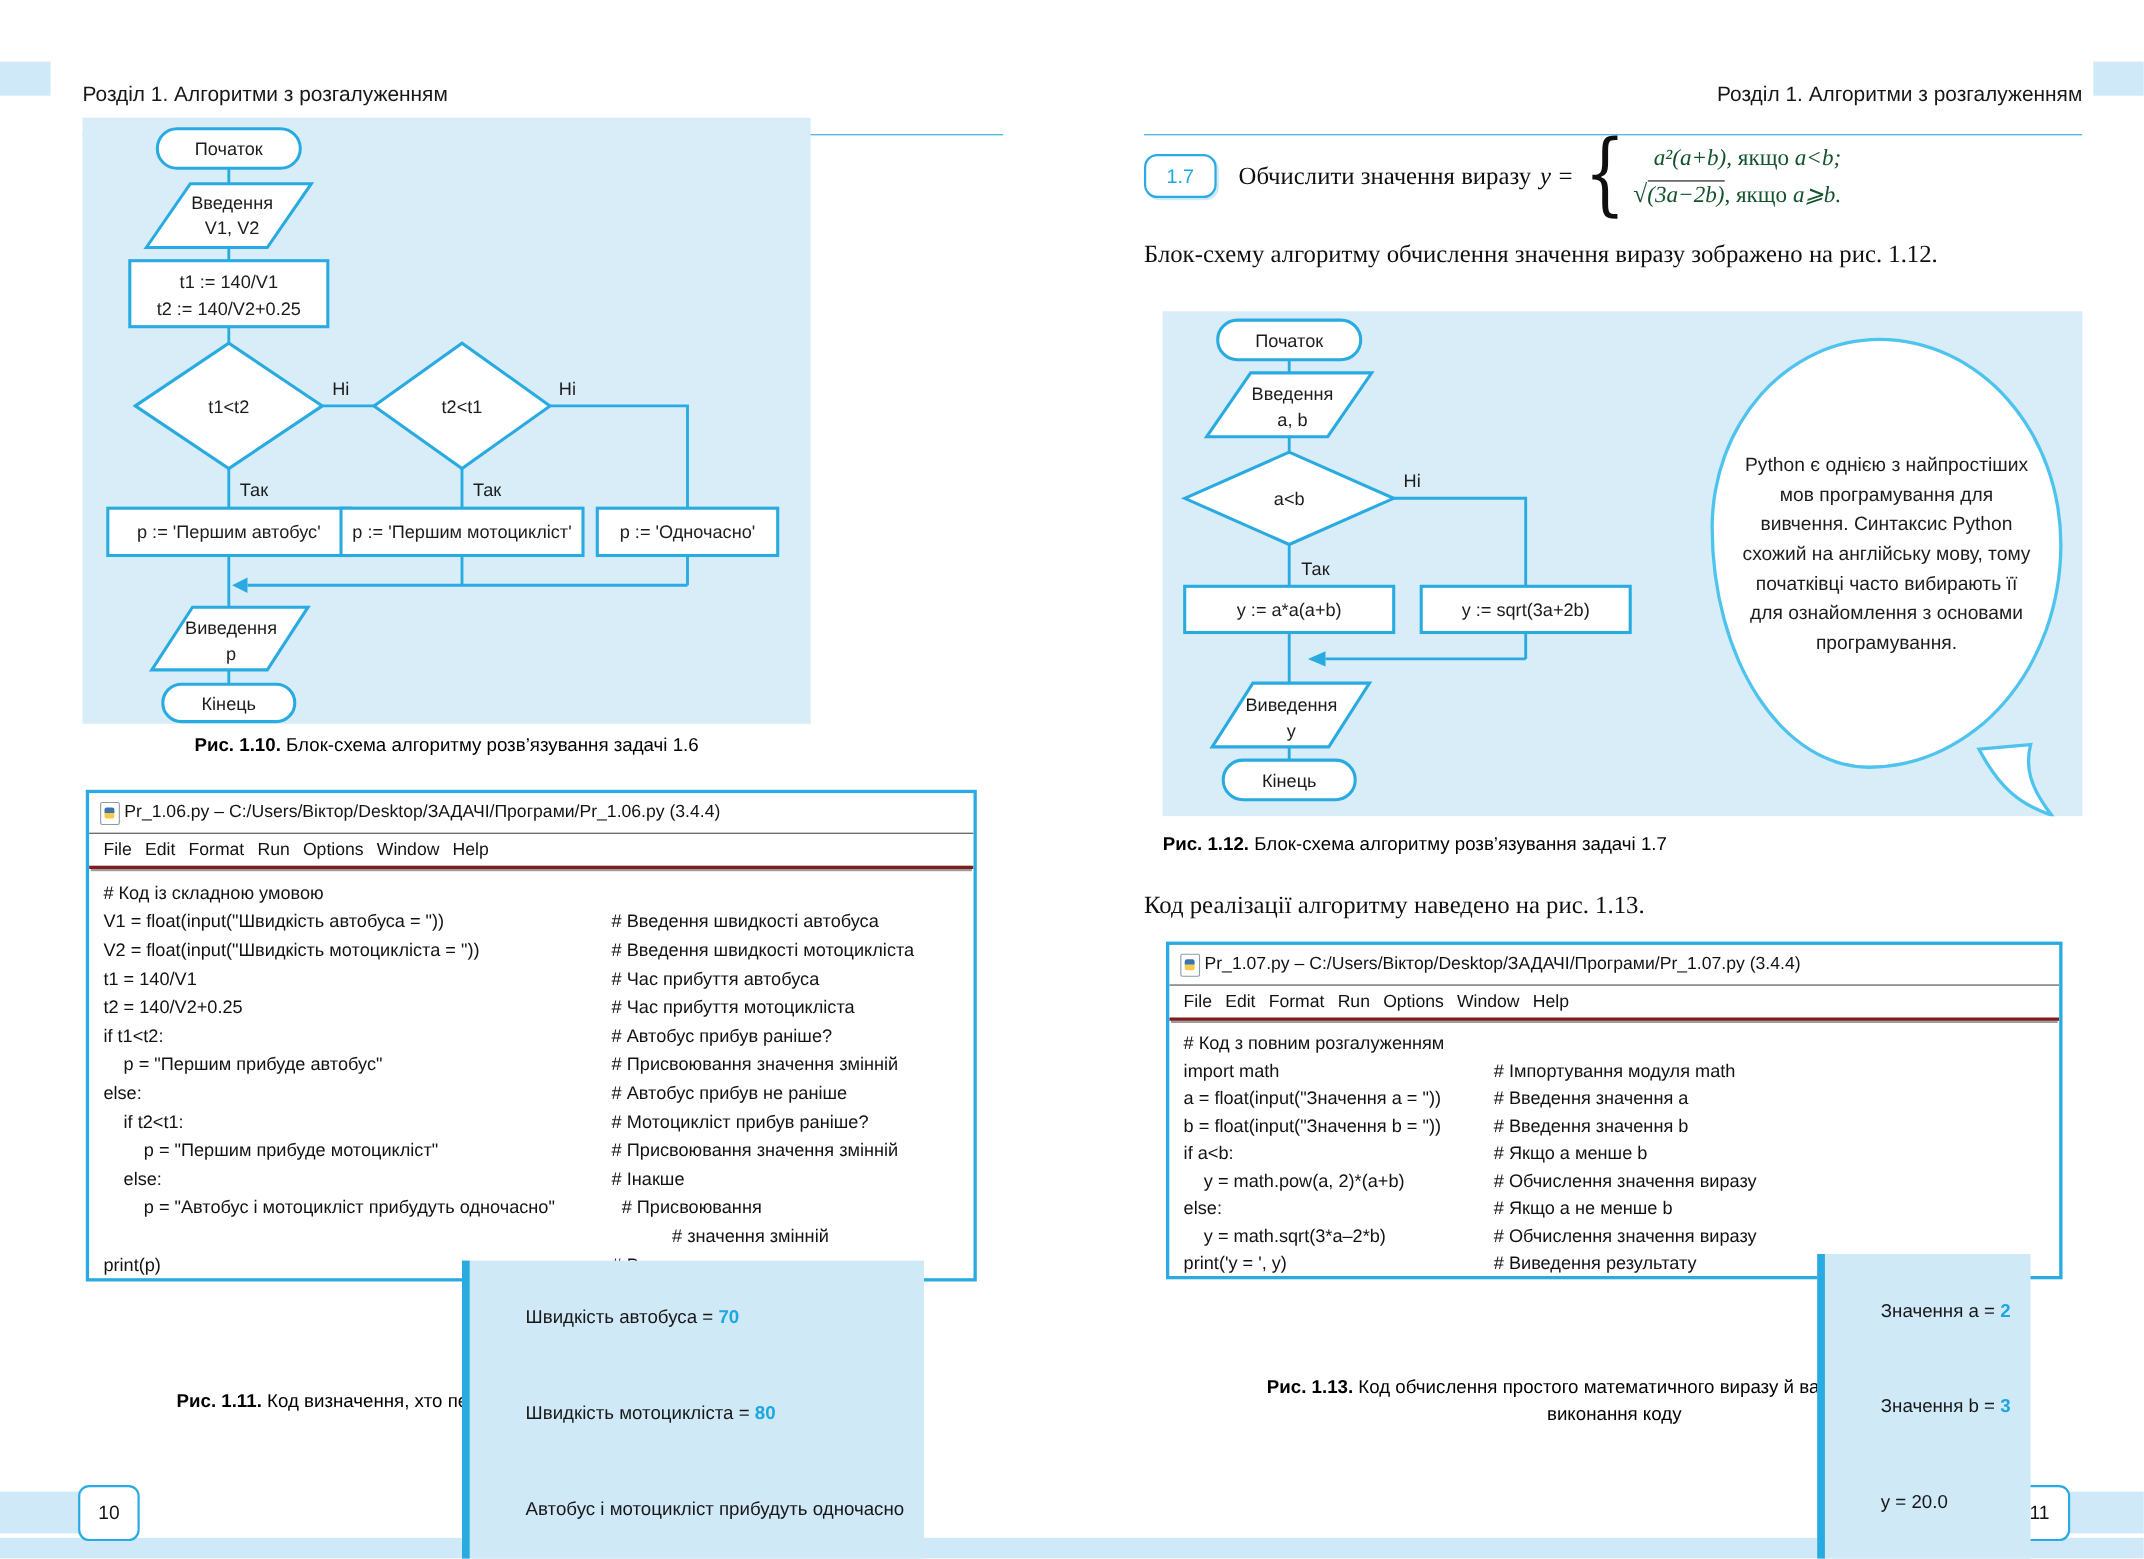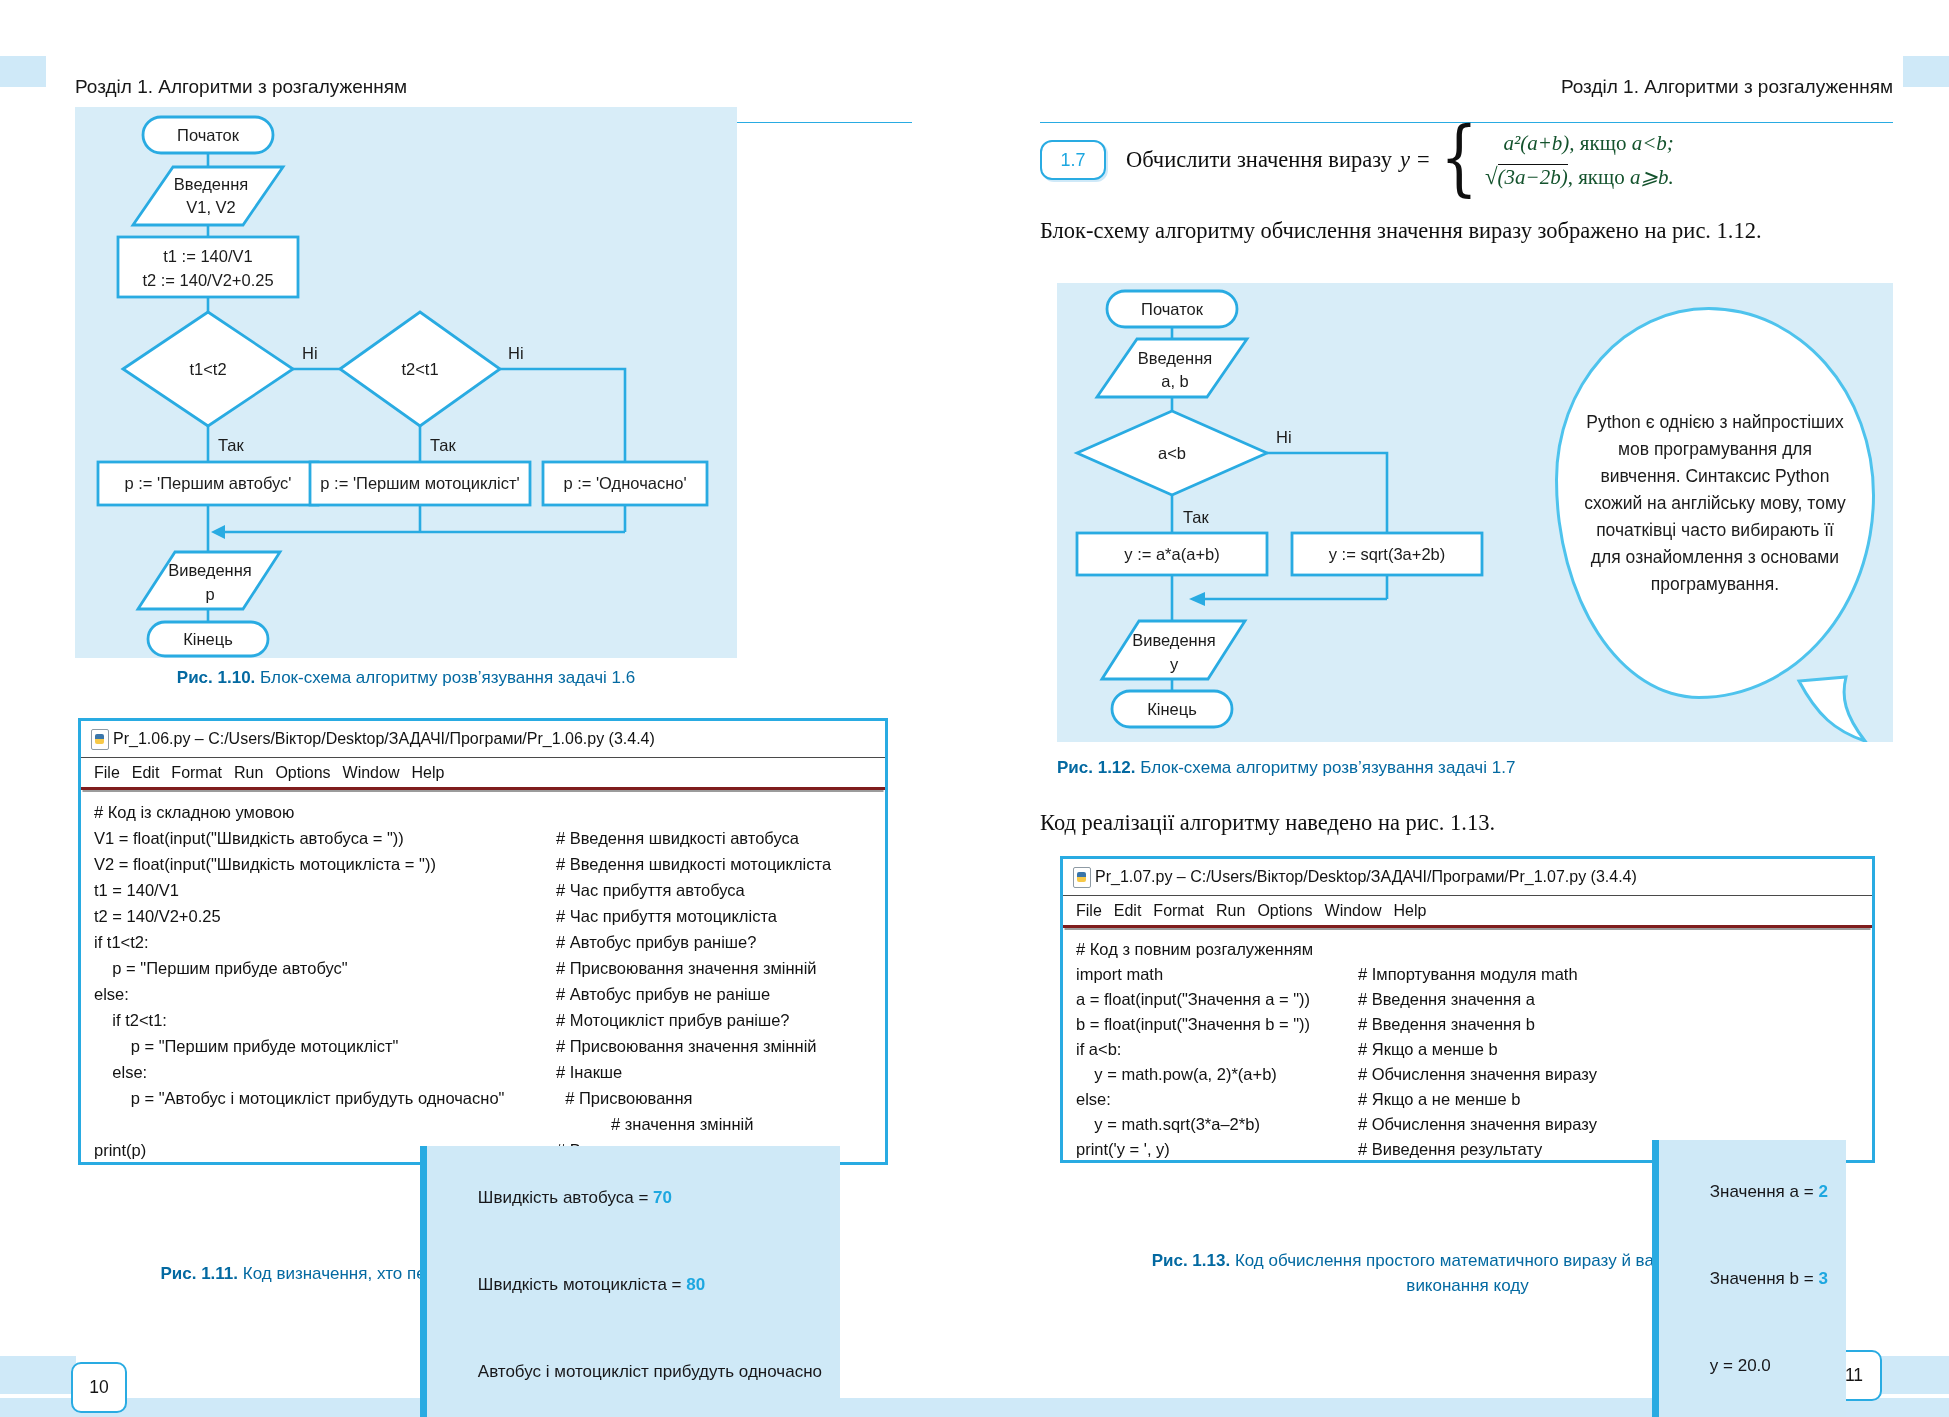--- a/index.html
+++ b/index.html
@@ -23,21 +23,21 @@
   .fl-arrow{fill:#29abe2;stroke:none;}
   svg text{font-family:"Liberation Sans",sans-serif;font-size:16.5px;fill:#1c1c1c;}
 
   
   .bubble{position:absolute;left:498px;top:24px;width:320px;height:392px;background:#fff;
     border:3px solid #4ec3ed;border-radius:48% 52% 55% 45% / 44% 48% 52% 56%;
     display:flex;align-items:center;justify-content:center;box-sizing:border-box;
     padding:14px 26px;text-align:center;font-size:17.5px;line-height:27px;color:#1c1c1c;z-index:2;}
 
   
-  .caption{position:absolute;font-size:17px;color:#0369a1;}
+  .caption{position:absolute;font-size:17px;color:#000000;}
   .caption b{font-weight:bold;}
   .caption-inner{display:inline-block;max-width:680px;line-height:25px;}
 
   
   .serif-par{position:absolute;font-family:"Liberation Serif","DejaVu Serif",serif;
     font-size:22.5px;line-height:33px;color:#0f0f0f;text-align:justify;}
   .task{position:absolute;left:1040px;top:112px;display:flex;align-items:center;height:96px;}
   .badge{width:62px;height:36px;border:2.6px solid #29abe2;border-radius:12px;color:#1da7e0;
     font-weight:normal;font-size:18px;display:flex;align-items:center;justify-content:center;
     background:#fff;box-shadow:2px 2px 0 #cfe9f8;flex:none;}
@@ -73,21 +73,21 @@
   .console-line{font-size:17px;line-height:29px;white-space:pre;color:#17171a;}
   .console-line .val{color:#1da7e0;font-weight:bold;}
 
   
   .bottom-band{position:absolute;left:0;top:1398px;width:1949px;height:19px;background:#cfe9f8;}
   .pn-strip{position:absolute;top:1356px;width:76px;height:38px;background:#cfe9f8;}
   .pn-strip.left{left:0;}
   .pn-strip.right{left:1873px;}
   .page-num{position:absolute;top:1350px;width:52px;height:47px;background:#fff;border:2.6px solid #29abe2;
     border-radius:10px;display:flex;align-items:center;justify-content:center;font-size:17.5px;color:#141414;z-index:3;}
-  .page-num.left{left:71px;margin-top:12px;}
+  .page-num.left{left:71px;}
   .page-num.right{left:1826px;}
 </style>
 </head>
 <body>
 
 <div class="canvas">
 
   <div class="corner left"></div>
   <div class="corner right"></div>
   <div class="page-header left">Розділ 1. Алгоритми з розгалуженням</div>

